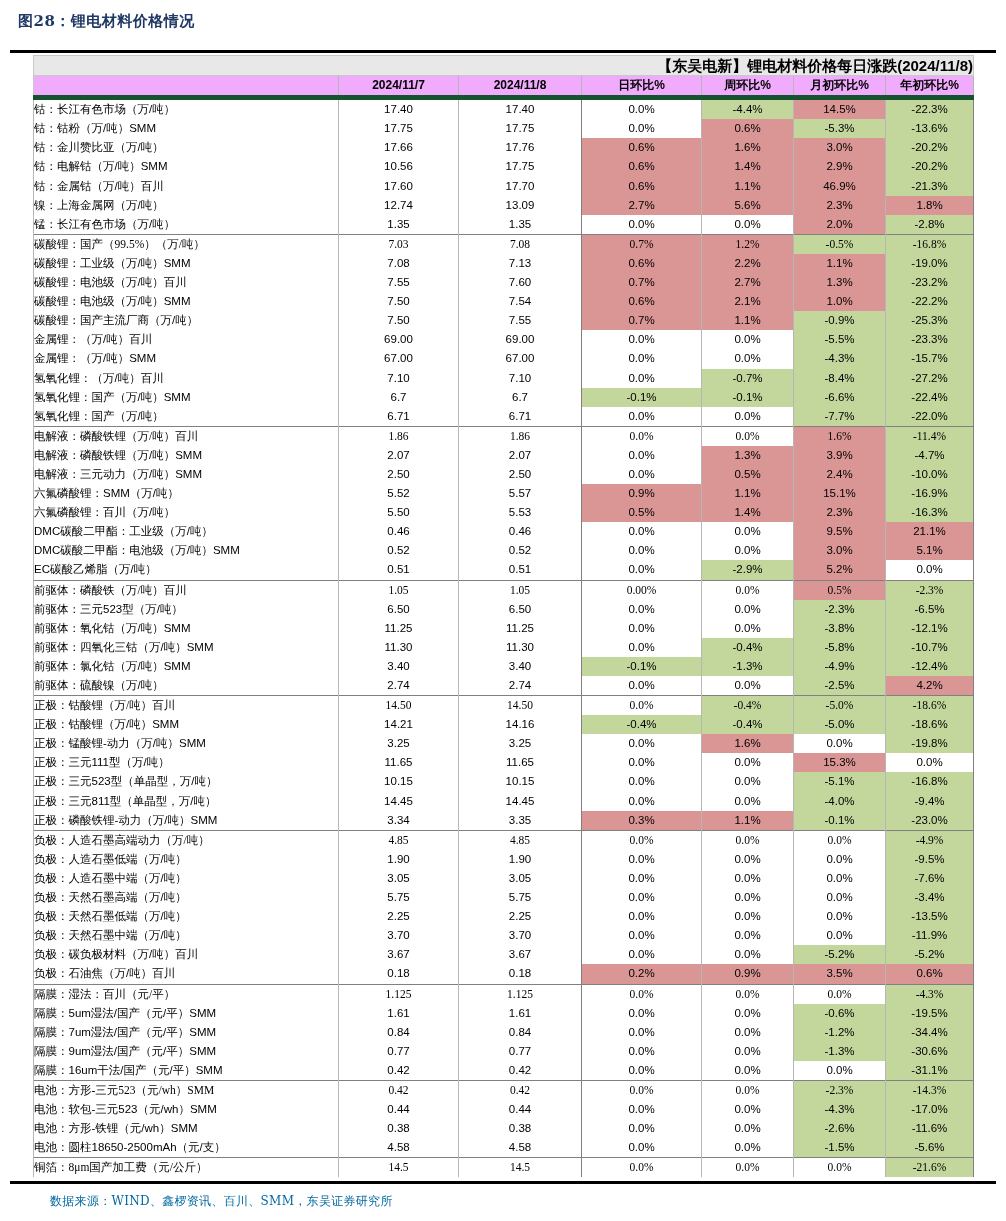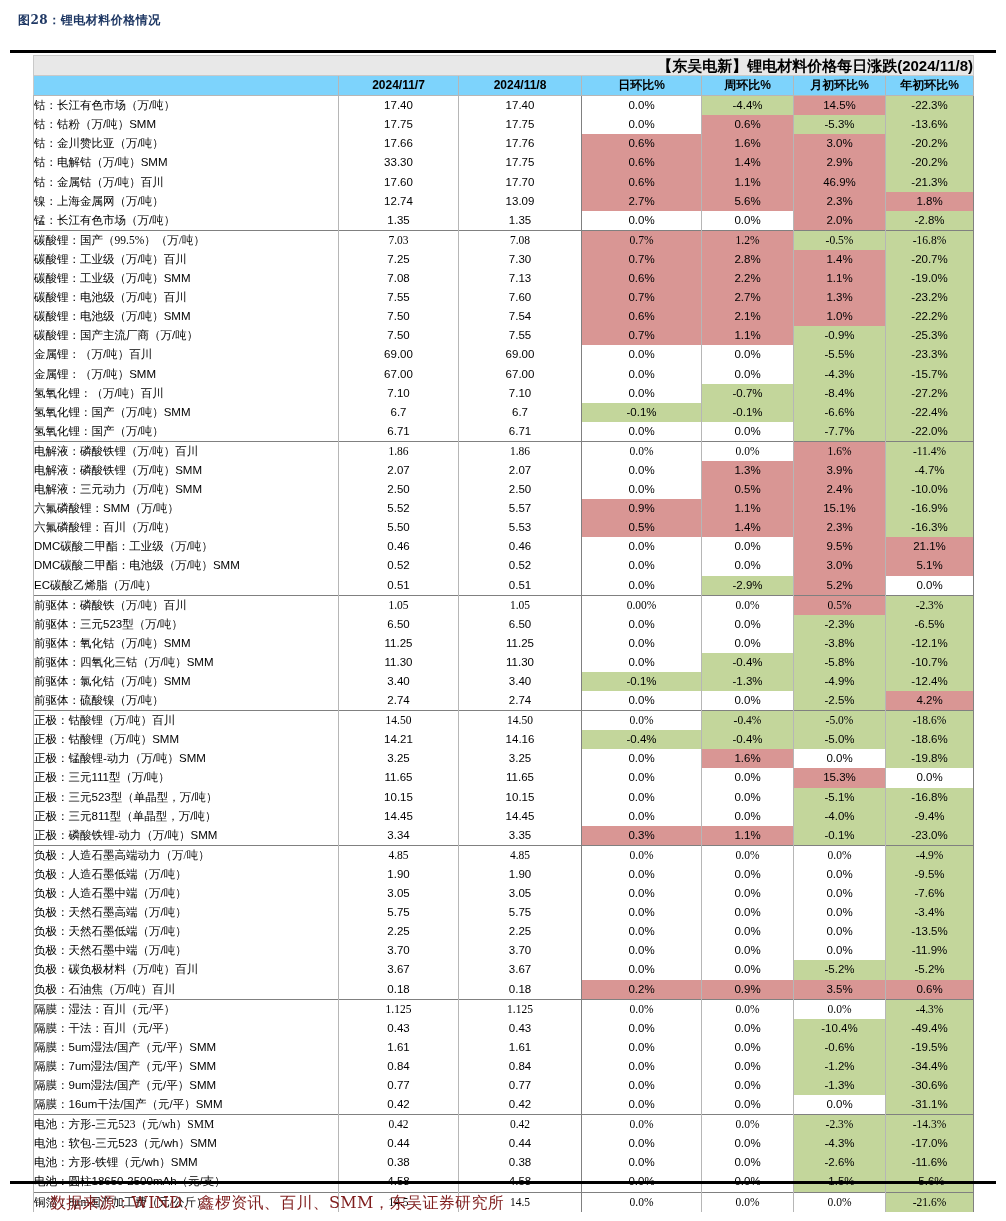--- a/index.html
+++ b/index.html
@@ -6,32 +6,32 @@
   body{
     width:1006px;height:1221px;
     background:#ffffff;
     font-family:"Liberation Sans","DejaVu Sans",sans-serif;
     -webkit-font-smoothing:antialiased;
     overflow:hidden;
   }
   .fig-title{
     position:absolute;left:18px;top:12px;
     font-family:"DejaVu Serif","Liberation Serif",serif;
-    font-size:12px;font-weight:bold;color:#1f3864;letter-spacing:.5px;
+    font-size:15px;font-weight:bold;color:#1f3864;letter-spacing:.5px;
   }
   .rule-top{
     position:absolute;left:10px;top:50px;width:986px;height:3px;background:#000;
   }
   .rule-bottom{
     position:absolute;left:10px;top:1181px;width:986px;height:3px;background:#000;
   }
   .source{
     position:absolute;left:50px;top:1193px;
     font-family:"DejaVu Serif","Liberation Serif",serif;
-    font-size:16px;color:#7f1d1d;letter-spacing:.3px;
+    font-size:12px;color:#0369a1;letter-spacing:.3px;
   }
   .tblwrap{
     position:absolute;left:33px;top:55px;width:940px;
   }
   table.xl{
     border-collapse:collapse;width:940px;
     table-layout:fixed;
     font-size:11.5px;color:#000;
   }
   table.xl td,table.xl th{
@@ -42,21 +42,21 @@
   }
   .banner{
     background:#e8e8e8;
     text-align:right;
     font-weight:bold;
     font-size:15px;
     height:26px;line-height:26px;
     border:1px solid #c9c9c9;
   }
   .hdr{
-    background:#7dd3fc;
+    background:#f0abfc;
     text-align:center;font-weight:bold;font-size:12px;
     height:22px;line-height:22px;
     border:1px solid #b6b6b6;
   }
   .hdr.blank{border-left:1px solid #c9c9c9;}
   td.lbl{
     text-align:left;padding-left:6px;
     border-left:1px solid #b6b6b6;
     border-right:1px solid #b6b6b6;
   }
@@ -69,21 +69,21 @@
     text-align:center;
     border-right:1px solid #b6b6b6;
   }
   td.pct.last{border-right:1px solid #808080;}
   tr.alt td.lbl, tr.alt td.num{background:#f2f2f2;}
   tr.row td.lbl, tr.row td.num{background:#ffffff;}
   td.g{background:#c3d69b !important;}
   td.r{background:#d99694 !important;}
   td.w{background:#ffffff !important;}
   tr.grp td{border-top:1px solid #808080;font-family:Liberation Serif, serif;}
-  tr.firstrow td{border-top:1px solid #14532d;}
+  tr.firstrow td{border-top:5px solid #14532d;}
 </style>
 </head>
 <body>
 
 <div class="fig-title">图28：锂电材料价格情况</div>
 <div class="rule-top"></div>
 
 <div class="tblwrap">
   <table class="xl">
     <colgroup>
@@ -132,21 +132,21 @@
           <td class="lbl">钴：金川赞比亚（万/吨）</td>
           <td class="num">17.66</td>
           <td class="num v2">17.76</td>
           <td class="pct r">0.6%</td>
           <td class="pct r">1.6%</td>
           <td class="pct r">3.0%</td>
           <td class="pct last g">-20.2%</td>
         </tr>
         <tr class="row ">
           <td class="lbl">钴：电解钴（万/吨）SMM</td>
-          <td class="num">33.30</td>
+          <td class="num">10.56</td>
           <td class="num v2">17.75</td>
           <td class="pct r">0.6%</td>
           <td class="pct r">1.4%</td>
           <td class="pct r">2.9%</td>
           <td class="pct last g">-20.2%</td>
         </tr>
         <tr class="row alt">
           <td class="lbl">钴：金属钴（万/吨）百川</td>
           <td class="num">17.60</td>
           <td class="num v2">17.70</td>
@@ -175,29 +175,20 @@
         </tr>
         <tr class="row grp">
           <td class="lbl">碳酸锂：国产（99.5%）（万/吨）</td>
           <td class="num">7.03</td>
           <td class="num v2">7.08</td>
           <td class="pct r">0.7%</td>
           <td class="pct r">1.2%</td>
           <td class="pct g">-0.5%</td>
           <td class="pct last g">-16.8%</td>
         </tr>
-        <tr class="row alt">
-          <td class="lbl">碳酸锂：工业级（万/吨）百川</td>
-          <td class="num">7.25</td>
-          <td class="num v2">7.30</td>
-          <td class="pct r">0.7%</td>
-          <td class="pct r">2.8%</td>
-          <td class="pct r">1.4%</td>
-          <td class="pct last g">-20.7%</td>
-        </tr>
         <tr class="row ">
           <td class="lbl">碳酸锂：工业级（万/吨）SMM</td>
           <td class="num">7.08</td>
           <td class="num v2">7.13</td>
           <td class="pct r">0.6%</td>
           <td class="pct r">2.2%</td>
           <td class="pct r">1.1%</td>
           <td class="pct last g">-19.0%</td>
         </tr>
         <tr class="row alt">
@@ -534,29 +525,20 @@
           <td class="pct last r">0.6%</td>
         </tr>
         <tr class="row alt grp">
           <td class="lbl">隔膜：湿法：百川（元/平）</td>
           <td class="num">1.125</td>
           <td class="num v2">1.125</td>
           <td class="pct w">0.0%</td>
           <td class="pct w">0.0%</td>
           <td class="pct w">0.0%</td>
           <td class="pct last g">-4.3%</td>
-        </tr>
-        <tr class="row ">
-          <td class="lbl">隔膜：干法：百川（元/平）</td>
-          <td class="num">0.43</td>
-          <td class="num v2">0.43</td>
-          <td class="pct w">0.0%</td>
-          <td class="pct w">0.0%</td>
-          <td class="pct g">-10.4%</td>
-          <td class="pct last g">-49.4%</td>
         </tr>
         <tr class="row alt">
           <td class="lbl">隔膜：5um湿法/国产（元/平）SMM</td>
           <td class="num">1.61</td>
           <td class="num v2">1.61</td>
           <td class="pct w">0.0%</td>
           <td class="pct w">0.0%</td>
           <td class="pct g">-0.6%</td>
           <td class="pct last g">-19.5%</td>
         </tr>

